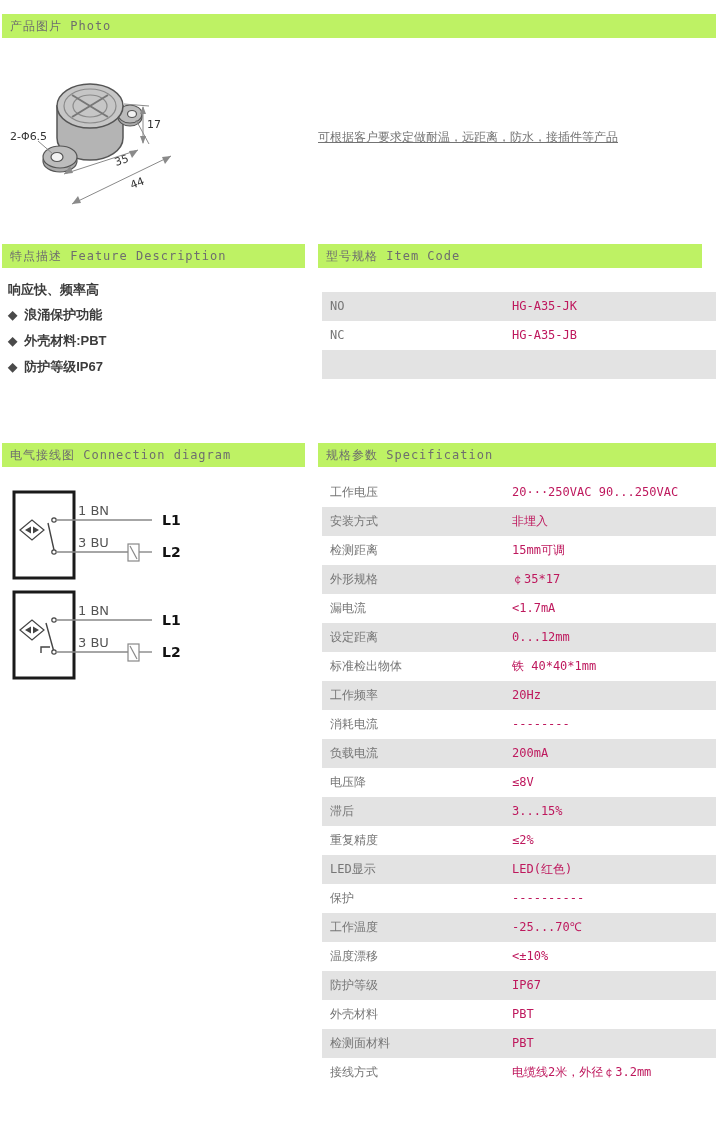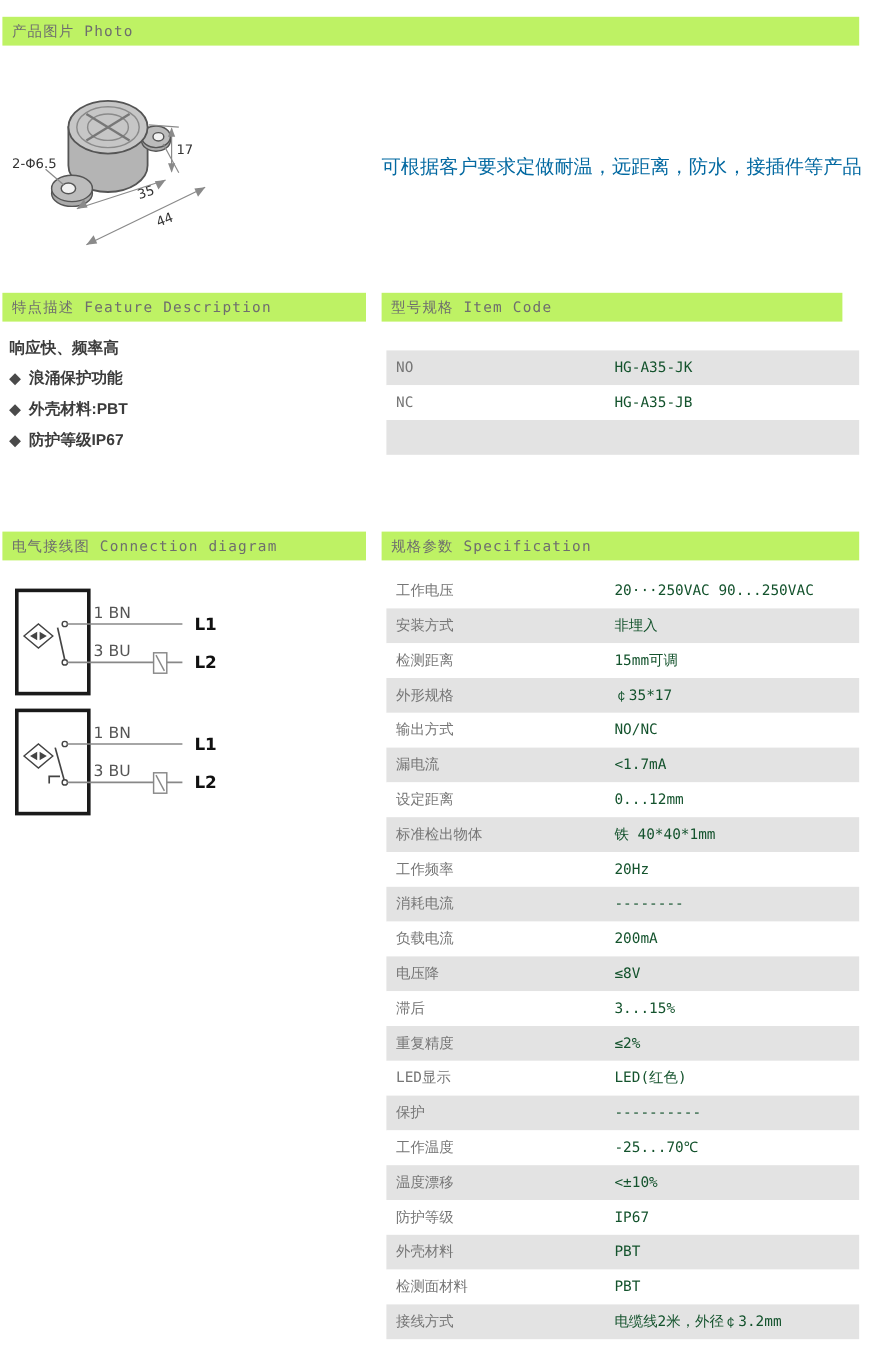--- a/index.html
+++ b/index.html
@@ -10,38 +10,38 @@
   .bar { position:absolute; height:24px; line-height:24px; background:#bef264;
          color:#6e6e6e; font-size:12px; padding-left:8px; letter-spacing:1px;
          box-sizing:border-box; white-space:nowrap; overflow:hidden; }
   .bar-full  { left:2px;  top:14px;  width:714px; }
   .bar-feat  { left:2px;  top:244px; width:303px; }
   .bar-code  { left:318px;top:244px; width:384px; }
   .bar-conn  { left:2px;  top:443px; width:303px; }
   .bar-spec  { left:318px;top:443px; width:398px; }
 
   .note { position:absolute; left:318px; top:129px; width:400px;
-          font-size:16px; color:#0369a1; }
+          font-size:12px; color:#737373;text-decoration:underline; }
 
   .features { position:absolute; left:8px; top:277px; width:300px;
               font-family:"Liberation Sans",sans-serif;
               font-size:13px; font-weight:bold; color:#3c3c3c; line-height:25px; }
   .feat .diamond { color:#4a4a4a; margin-right:7px; font-size:12px; }
   .feat-cont { padding-left:0; }
   .feat-cont:empty { display:none; }
 
   .table { position:absolute; width:394px; font-size:12px; }
   .codes { left:322px; top:278px;margin-top:14px; }
   .specs { left:322px; top:478px; }
   .t-row { height:29px; line-height:29px; display:flex; background:#fff; }
   .codes div.t-row:nth-of-type(odd)  { background:#e3e3e3; }
   .specs div.t-row:nth-of-type(even) { background:#e3e3e3; }
   .t-label { padding-left:8px; width:190px; box-sizing:border-box; color:#767676;
              white-space:nowrap; }
-  .t-value { color:#14532d; white-space:nowrap; }
+  .t-value { color:#be185d; white-space:nowrap; }
 
   .drawing  { position:absolute; left:8px; top:62px; }
   .diagram1 { position:absolute; left:12px; top:490px; }
   .diagram2 { position:absolute; left:12px; top:590px; }
   svg text { font-family:"DejaVu Sans","Liberation Sans",sans-serif; }
   .dimtxt { font-size:11px; fill:#333; }
   .wiretxt { font-size:13px; fill:#555; }
   .outtxt { font-size:14px; font-weight:bold; fill:#111; }
 </style>
 </head>
@@ -198,24 +198,20 @@
       <div class="t-row">
         <div class="t-label">检测距离</div>
         <div class="t-value">15mm可调</div>
       </div>
 
       <div class="t-row">
         <div class="t-label">外形规格</div>
         <div class="t-value">￠35*17</div>
       </div>
 
-      <div class="t-row">
-        <div class="t-label">输出方式</div>
-        <div class="t-value">NO/NC</div>
-      </div>
 
       <div class="t-row">
         <div class="t-label">漏电流</div>
         <div class="t-value">&lt;1.7mA</div>
       </div>
 
       <div class="t-row">
         <div class="t-label">设定距离</div>
         <div class="t-value">0...12mm</div>
       </div>

